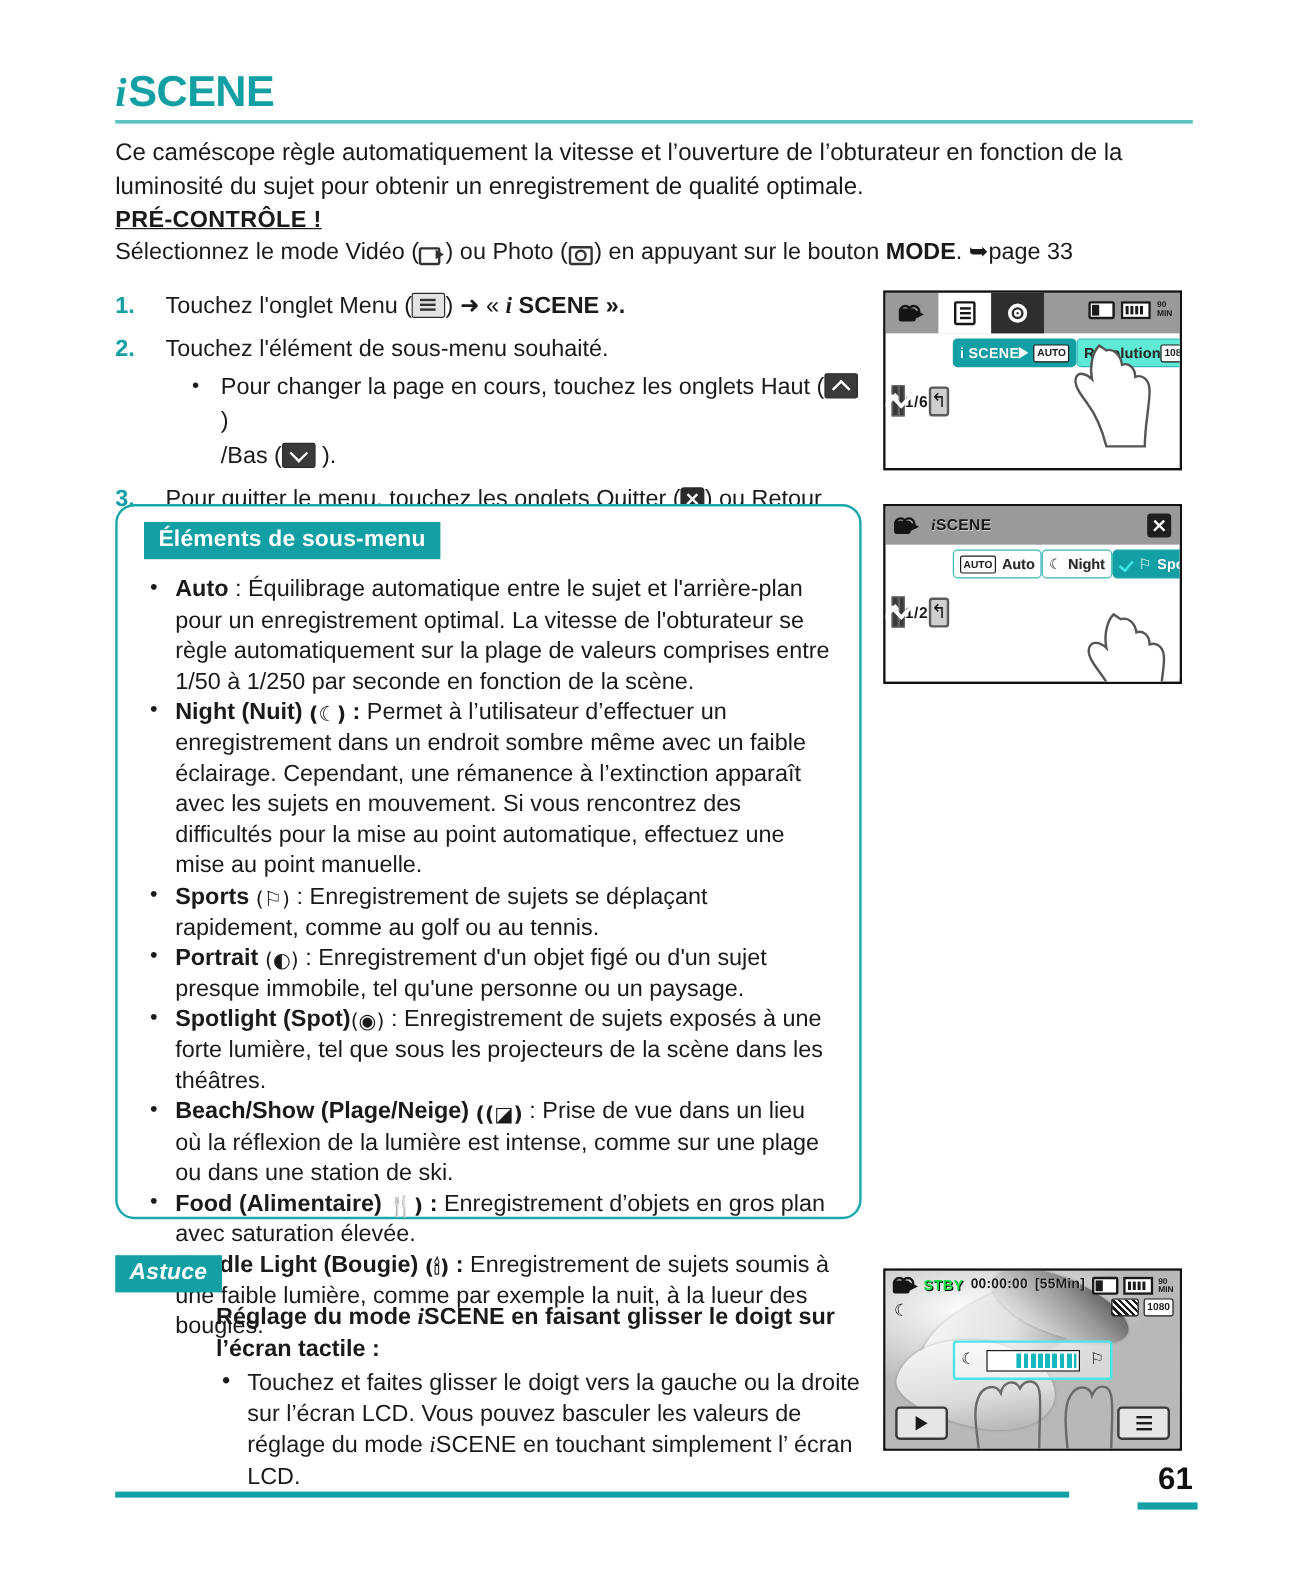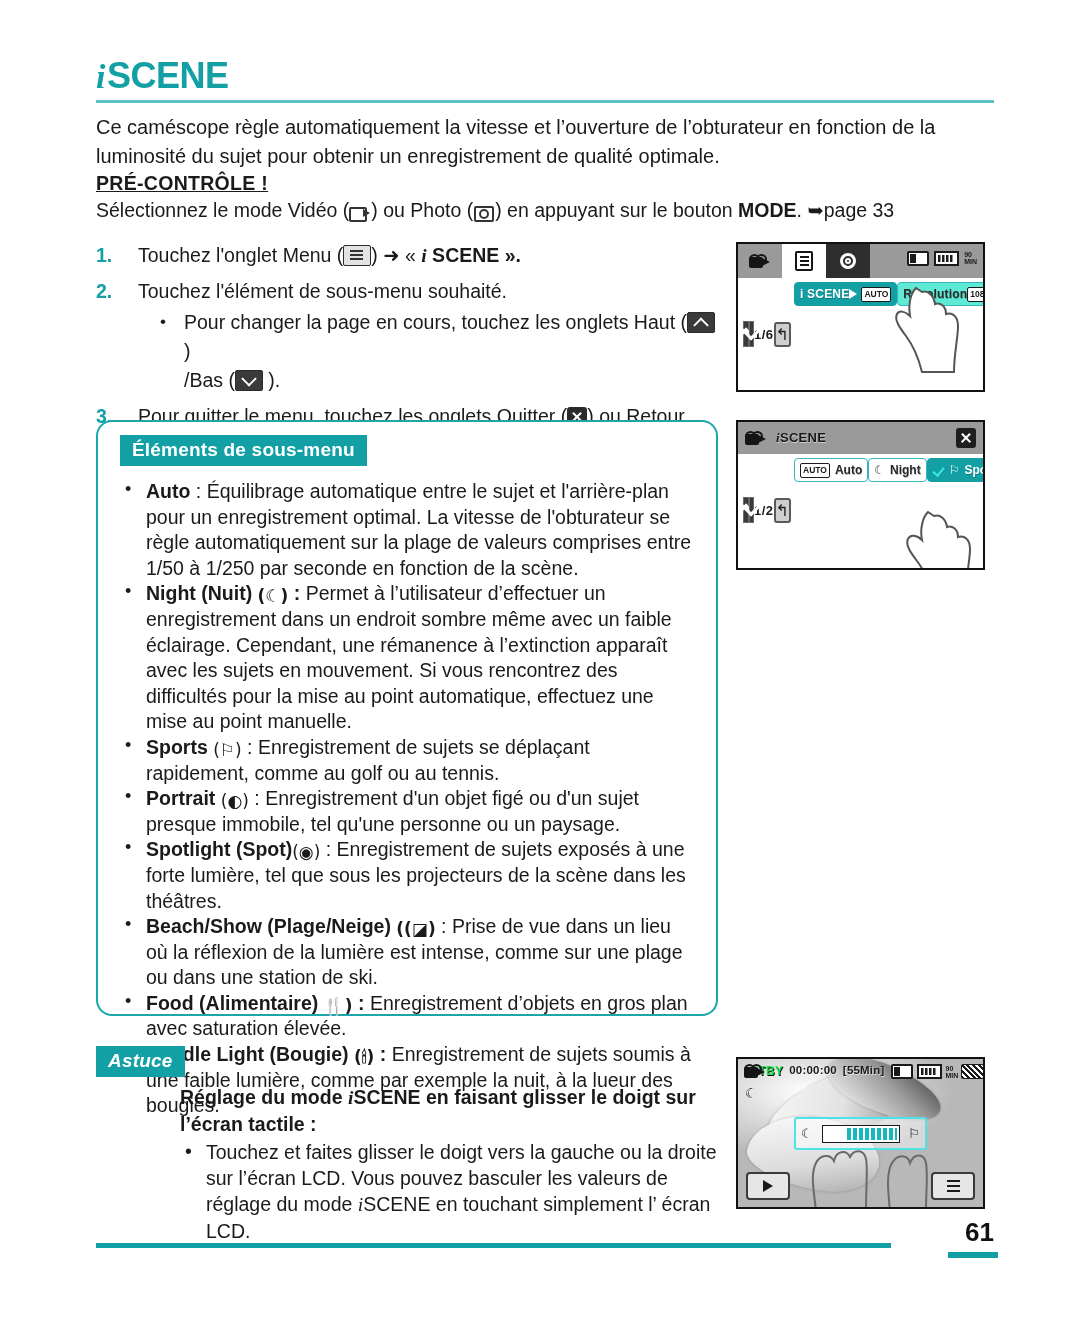--- a/index.html
+++ b/index.html
@@ -730,21 +730,21 @@
     font-size: 11.5px;
     font-weight: bold;
     color: #1a1a1a;
     text-shadow: 0.6px 0.6px 0 rgba(255,255,255,0.65);
     letter-spacing: 0.2px;
     white-space: nowrap;
   }
   .lcd3-right {
     margin-left: auto;
     display: flex;
-    flex-direction: row;
+    flex-direction: column;
     align-items: flex-end;
     gap: 3px;
     justify-content: center;
   }
   .lcd3-right .r1, .lcd3-right .r2 {
     display: flex;
     align-items: center;
     gap: 4px;
   }
   .night-badge {

